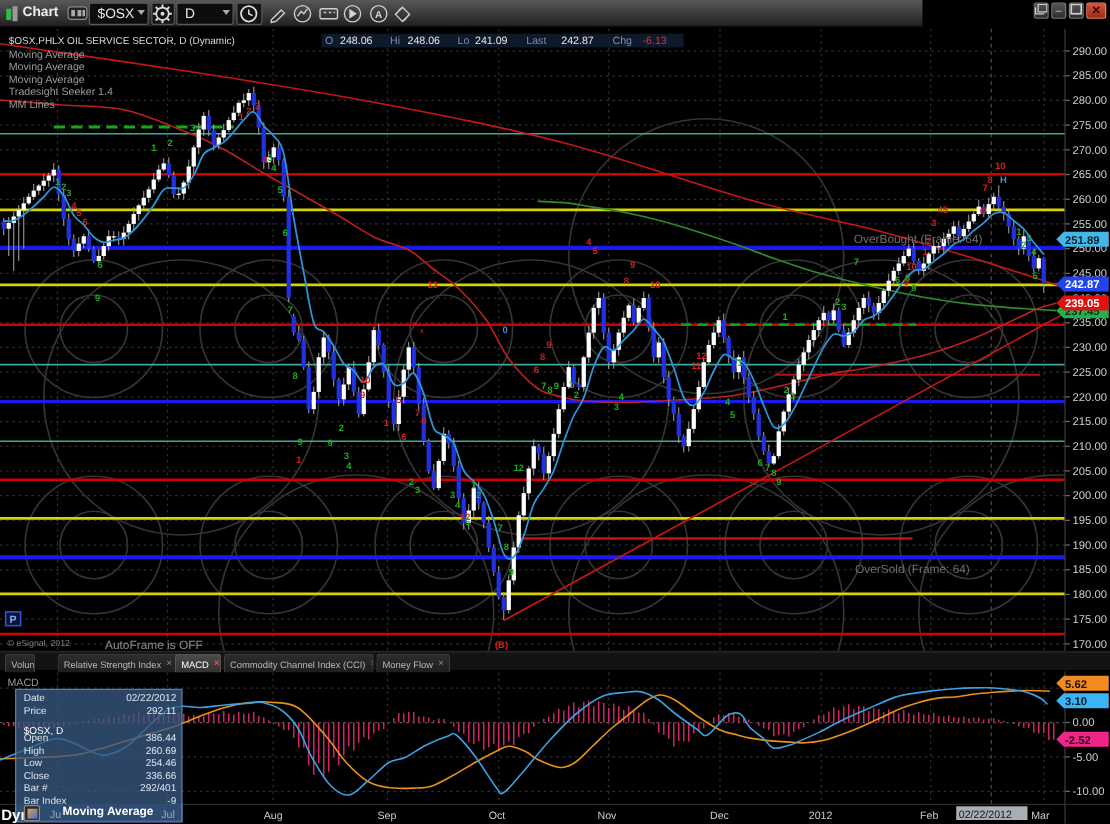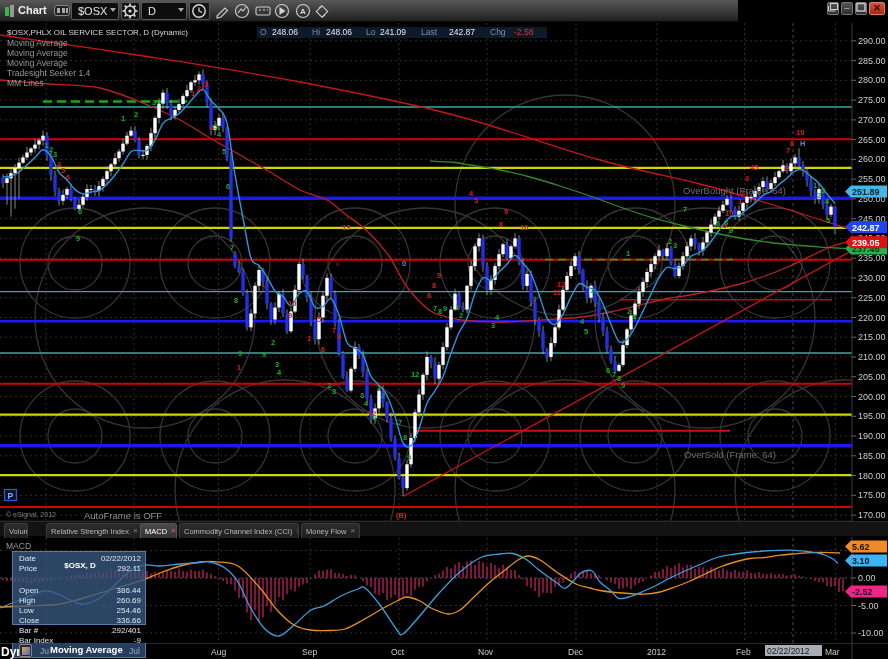--- a/index.html
+++ b/index.html
@@ -8,21 +8,21 @@
 .caret{position:absolute;top:8px;width:0;height:0;border-left:3.5px solid transparent;border-right:3.5px solid transparent;border-top:4px solid #aaa}
 .tbtn{position:absolute;top:2px;width:19px;height:18px;background:#141414;border:1px solid #555;border-radius:2px}
 .wbtn{position:absolute;top:1.5px;width:17px;height:13px;background:linear-gradient(#555,#2e2e2e);border:1px solid #777;border-radius:2px;color:#ccc;font-size:9px;text-align:center;line-height:11px}
 #infobar{position:absolute;left:257px;top:27px;width:290px;height:11px;background:rgba(16,28,46,.9);font-size:8.5px;line-height:11px}
 #infobar b{position:absolute;color:#e8e8e8;font-weight:normal}
 #infobar span{position:absolute;color:#7c8dad}
 .ttl{position:absolute;left:7px;color:#9a9a9a;font-size:8.5px}
 #tabs{position:absolute;left:0;top:521px;width:888px;height:16px;background:#131313;border-top:1px solid #2a2a2a;border-bottom:1px solid #000}
 .tab{position:absolute;top:1px;height:15px;background:linear-gradient(#2c2c2c,#1e1e1e);border:1px solid #3c3c3c;border-bottom:none;border-radius:3px 3px 0 0;color:#b8b8b8;font-size:7.5px;line-height:14px;padding:0 4px;white-space:nowrap;overflow:hidden}
 .tab i{font-style:normal;color:#888;font-size:8px;margin-left:4px;vertical-align:1px}
-#tooltip{position:absolute;left:12px;top:551px;width:134px;height:74px;background:rgba(56,88,128,.78);border:1px solid rgba(130,170,215,.55);font-size:8px;color:#dde6f2}
+#tooltip{position:absolute;left:12px;top:551px;width:134px;height:106px;background:rgba(56,88,128,.78);border:1px solid rgba(130,170,215,.55);font-size:8px;color:#dde6f2}
 #tooltip .r{position:absolute;left:6px;right:4px;height:10px;line-height:10px}
 #tooltip .v{float:right}
 </style></head><body>
 <svg width="888" height="659" viewBox="0 0 888 659" style="position:absolute;left:0;top:0;font-family:Liberation Sans,sans-serif">
     <defs>
       <clipPath id="plot">
         <rect x="0" y="23" width="852" height="498"></rect>
       </clipPath>
     </defs>
     <g stroke="#353535" stroke-width="1.3" fill="none" clip-path="url(#plot)">
@@ -603,39 +603,39 @@
 <div id="infobar">
     <span style="left:3px">O</span>
     <b style="left:15px">248.06</b>
     <span style="left:55px">Hi</span>
     <b style="left:69px">248.06</b>
     <span style="left:109px">Lo</span>
     <b style="left:123px">241.09</b>
     <span style="left:164px">Last</span>
     <b style="left:192px">242.87</b>
     <span style="left:233px">Chg</span>
-    <b style="left:257px;color:#e03030">-2.58</b>
+    <b style="left:257px;color:#e03030">-6.13</b>
   </div>
 <div class="ttl" style="top:27.5px;color:#d8d8d8;font-size:8px">$OSX,PHLX OIL SERVICE SECTOR, D (Dynamic)</div>
 <div class="ttl" style="top:38px">Moving Average</div>
 <div class="ttl" style="top:48px">Moving Average</div>
 <div class="ttl" style="top:58px">Moving Average</div>
 <div class="ttl" style="top:68px">Tradesight Seeker 1.4</div>
 <div class="ttl" style="top:78px">MM Lines</div>
 <div id="tabs">
  <div class="tab" style="left:4px;width:24px">Volume<i>×</i></div>
  <div class="tab" style="left:46px;width:104px">Relative Strength Index<i>×</i></div>
  <div class="tab" style="left:140px;width:37px;background:linear-gradient(#4a4a4a,#333);color:#fff;border-color:#555">MACD<i style="color:#e05050;font-weight:bold">×</i></div>
  <div class="tab" style="left:179px;width:120px">Commodity Channel Index (CCI)<i>×</i></div>
  <div class="tab" style="left:301px;width:59px">Money Flow<i>×</i></div>
 </div>
 <div id="tooltip">
  <div class="r" style="top:2px">Date<span class="v">02/22/2012</span></div>
  <div class="r" style="top:12px">Price<span class="v">292.11</span></div>
- <div class="r" style="top:9px;text-align:center;font-weight:bold;color:#fff">$OSX, D</div>
+ <div class="r" style="top:28px;font-weight:normal;color:#fff">$OSX, D</div>
  <div class="r" style="top:34px">Open<span class="v">386.44</span></div>
  <div class="r" style="top:44px">High<span class="v">260.69</span></div>
  <div class="r" style="top:54px">Low<span class="v">254.46</span></div>
  <div class="r" style="top:64px">Close<span class="v">336.66</span></div>
  <div class="r" style="top:74px">Bar #<span class="v">292/401</span></div>
  <div class="r" style="top:84px">Bar Index<span class="v">-9</span></div>
 </div>
 <div class="abs" style="left:12px;top:643px;width:134px;height:15px;background:rgba(47,78,118,.8);border:1px solid rgba(130,170,215,.55);border-top:none"></div>
 <div class="abs" style="left:1px;top:645px;color:#fff;font-size:12px;font-weight:bold">Dyn</div>
 <div class="abs" style="left:19px;top:644px;width:13px;height:13px;background:#2a2a2a;border:1px solid #888;border-radius:2px">

